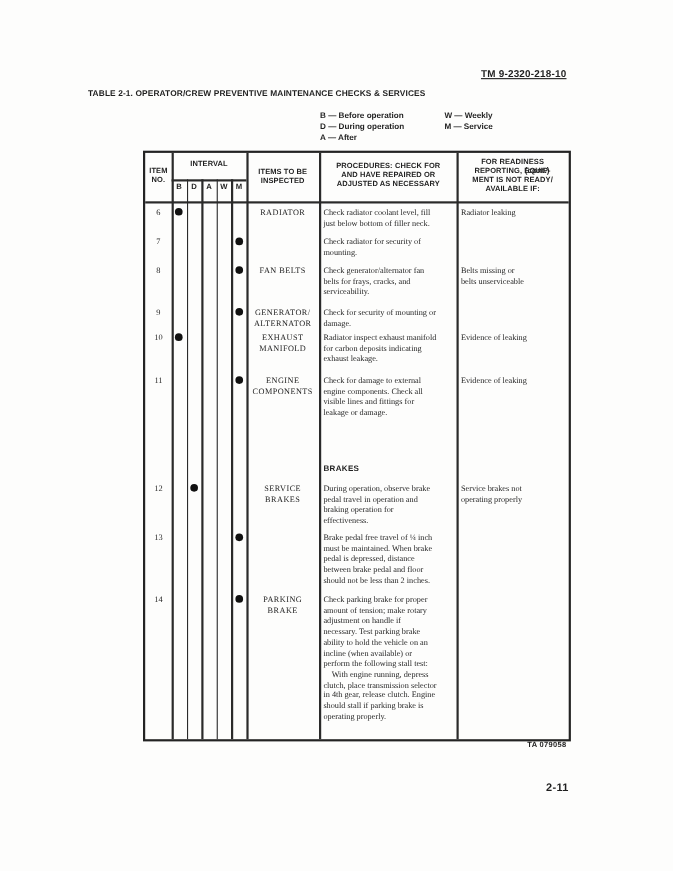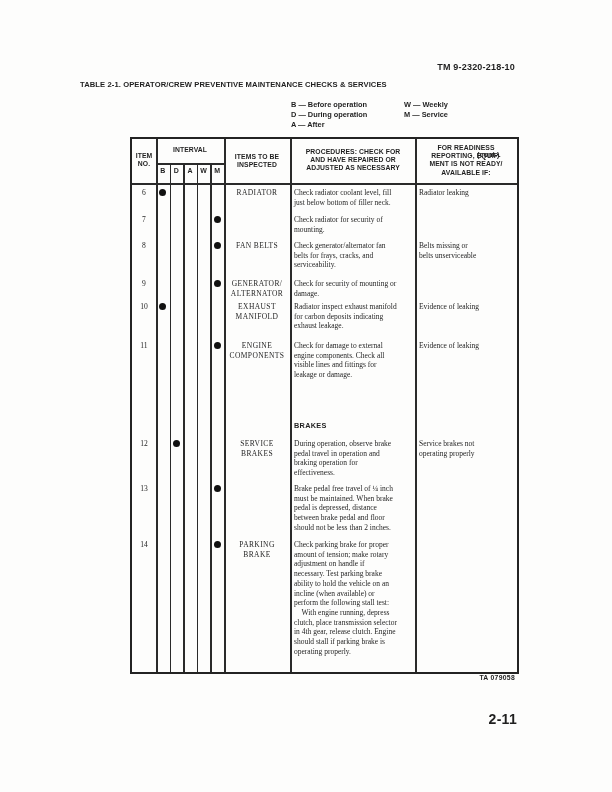--- a/index.html
+++ b/index.html
@@ -2,21 +2,21 @@
 <html><head>
 <meta charset="utf-8">
 <style>
   html,body{margin:0;padding:0;}
   .page{
     position:relative; width:612px; height:792px; background:#fdfdfc;
     font-family:"Liberation Sans", sans-serif; color:#1f1f1f; overflow:hidden;
   }
   .pre{white-space:pre-line;}
   .doc-number{position:absolute; left:300px; top:62px; width:215px; text-align:right;
-    font-size:9px; font-weight:bold; letter-spacing:.2px;}
+    font-size:9px; font-weight:bold; letter-spacing:.2px;text-decoration:underline;}
   .doc-title{position:absolute; left:80px; top:80px; width:450px; text-align:left;
     font-size:7.6px; font-weight:bold; letter-spacing:.1px;}
   .note{position:absolute; left:130px; top:100px; font-size:7.4px; font-weight:bold;
     line-height:10px;}
   .legend-left{position:absolute; left:291px; top:100px; font-size:7.4px; font-weight:bold;
     line-height:10px;}
   .legend-right{position:absolute; left:404px; top:100px; font-size:7.4px; font-weight:bold;
     line-height:10px;}
   .cont{position:absolute; left:477px; top:110px; font-size:7.4px; font-weight:bold;margin-top:40px;}
 
@@ -49,21 +49,21 @@
     white-space:pre-line;}
   .c-ready{position:absolute; left:287px; top:0; width:95px;
     font-family:"Liberation Serif", serif; font-size:7.5px; line-height:9.7px;
     white-space:pre-line;}
   .section-hdr{position:absolute; left:162px; top:282px; font-size:7.3px;
     font-weight:bold; letter-spacing:.3px;}
 
   .ta-ref{position:absolute; left:400px; top:674px; width:115px; text-align:right;
     font-size:6.8px; font-weight:bold; letter-spacing:.3px;}
   .page-num{position:absolute; left:450px; top:711px; width:67px; text-align:right;
-    font-size:14px; font-weight:bold; letter-spacing:.3px;}
+    font-size:10px; font-weight:bold; letter-spacing:.3px;}
 </style>
 </head>
 <body>
 
 <div class="page">
 
   <div class="doc-number">TM 9-2320-218-10</div>
   <div class="doc-title">TABLE 2-1. OPERATOR/CREW PREVENTIVE MAINTENANCE CHECKS &amp; SERVICES</div>
 
   <div class="legend-left">

